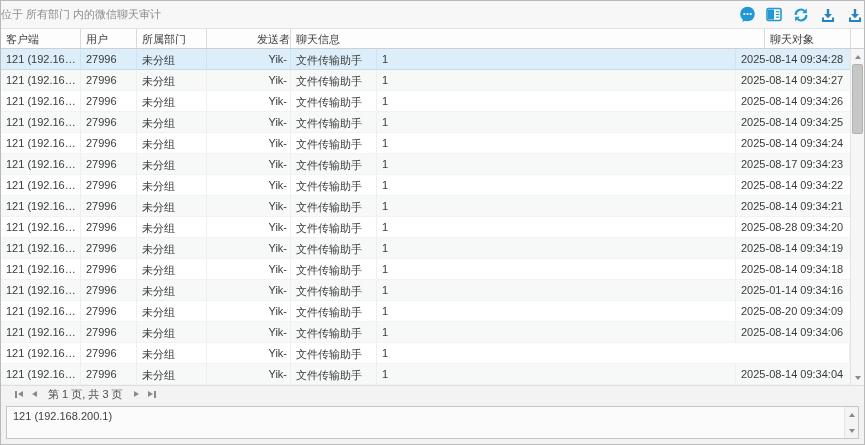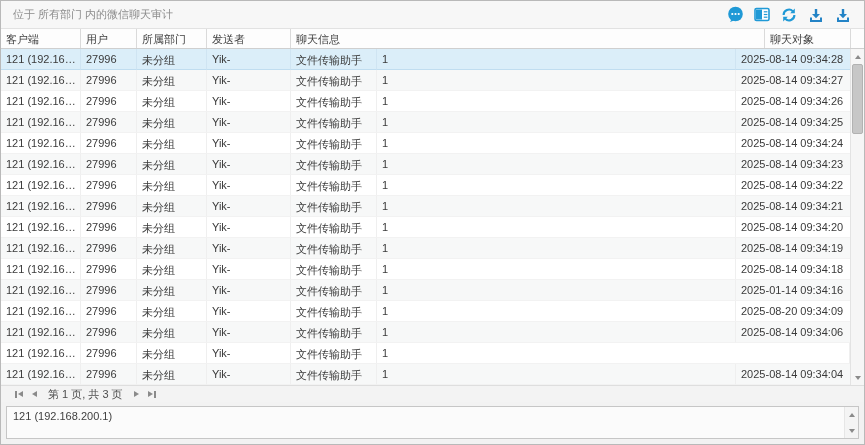--- a/index.html
+++ b/index.html
@@ -7,21 +7,21 @@
   body { background:#e9e9e9; }
   .window {
     position: relative; width: 865px; height: 445px;
     background:#fff; border:1px solid #b9b9b9; overflow:hidden;
     display:flex; flex-direction:column;
   }
   
   .toolbar {
     height:28px; flex:0 0 28px; background:#f7f7f7;
     border-bottom:1px solid #e2e2e2;
-    display:flex; align-items:center; padding:0 12px;
+    display:flex; align-items:center; padding:0 0;
   }
   .toolbar .title { color:#8c8c8c; font-size:11px; }
   .toolbar .tools { margin-left:auto; display:flex; align-items:center; gap:9px; }
   .tool { width:18px; height:18px; display:flex; align-items:center; justify-content:center; cursor:pointer; }
   
   .grid-header {
     flex:0 0 20px; height:20px; display:flex; background:#fdfdfd;
     border-bottom:1px solid #cfcfcf; font-size:11px; color:#3f3f3f;
   }
   .hcell {
@@ -34,21 +34,21 @@
   .rows { position:absolute; left:0; top:0; right:14px; }
   .row { display:flex; height:21px; font-size:11px; color:#3a3a3a; background:#fff; cursor:default; }
   .row.alt { background:#f7f8f8; }
   .row.selected { background:#dbeef9; }
   .row.selected .cell { border-bottom:1px solid #c0ddf0; border-right-color:#cfe4f2; }
   .cell {
     padding:4px 3px 0 5px; border-right:1px solid #efefef; border-bottom:1px solid #f2f2f2;
     white-space:nowrap; overflow:hidden; text-overflow:ellipsis;
   }
   .c0 { flex:0 0 80px; } .c1 { flex:0 0 56px; } .c2 { flex:0 0 70px; }
-  .c3 { flex:0 0 84px; } .c4 { flex:0 0 86px; } .c5 { flex:1 1 auto; min-width:0; }
+  .c3 { flex:0 0 84px;text-align:right; } .c4 { flex:0 0 86px; } .c5 { flex:1 1 auto; min-width:0; }
   .c6 { flex:0 0 114px; }
   .cell.c6 { border-right:none; }
   
   .vscroll {
     position:absolute; top:0; right:0; bottom:0; width:14px;
     background:#f6f6f6; border-left:1px solid #e3e3e3;
   }
   .sbtn { position:absolute; left:0; width:13px; height:13px; display:flex; align-items:center; justify-content:center; cursor:pointer; }
   .sbtn.up { top:1px; } .sbtn.down { bottom:1px; }
   .thumb { position:absolute; left:1px; top:15px; width:11px; height:70px; background:#c7c7c7; border:1px solid #b2b2b2; border-radius:2px; cursor:pointer; }
@@ -184,21 +184,21 @@
           <div class="cell c5">1</div>
           <div class="cell c6">2025-08-14 09:34:24</div>
         </div>
         <div class="row alt">
           <div class="cell c0">121 (192.168.200.1)</div>
           <div class="cell c1">27996</div>
           <div class="cell c2">未分组</div>
           <div class="cell c3">Yik-</div>
           <div class="cell c4">文件传输助手</div>
           <div class="cell c5">1</div>
-          <div class="cell c6">2025-08-14 09:34:23</div>
+          <div class="cell c6">2025-08-17 09:34:23</div>
         </div>
         <div class="row">
           <div class="cell c0">121 (192.168.200.1)</div>
           <div class="cell c1">27996</div>
           <div class="cell c2">未分组</div>
           <div class="cell c3">Yik-</div>
           <div class="cell c4">文件传输助手</div>
           <div class="cell c5">1</div>
           <div class="cell c6">2025-08-14 09:34:22</div>
         </div>
@@ -211,21 +211,21 @@
           <div class="cell c5">1</div>
           <div class="cell c6">2025-08-14 09:34:21</div>
         </div>
         <div class="row">
           <div class="cell c0">121 (192.168.200.1)</div>
           <div class="cell c1">27996</div>
           <div class="cell c2">未分组</div>
           <div class="cell c3">Yik-</div>
           <div class="cell c4">文件传输助手</div>
           <div class="cell c5">1</div>
-          <div class="cell c6">2025-08-14 09:34:20</div>
+          <div class="cell c6">2025-08-28 09:34:20</div>
         </div>
         <div class="row alt">
           <div class="cell c0">121 (192.168.200.1)</div>
           <div class="cell c1">27996</div>
           <div class="cell c2">未分组</div>
           <div class="cell c3">Yik-</div>
           <div class="cell c4">文件传输助手</div>
           <div class="cell c5">1</div>
           <div class="cell c6">2025-08-14 09:34:19</div>
         </div>

